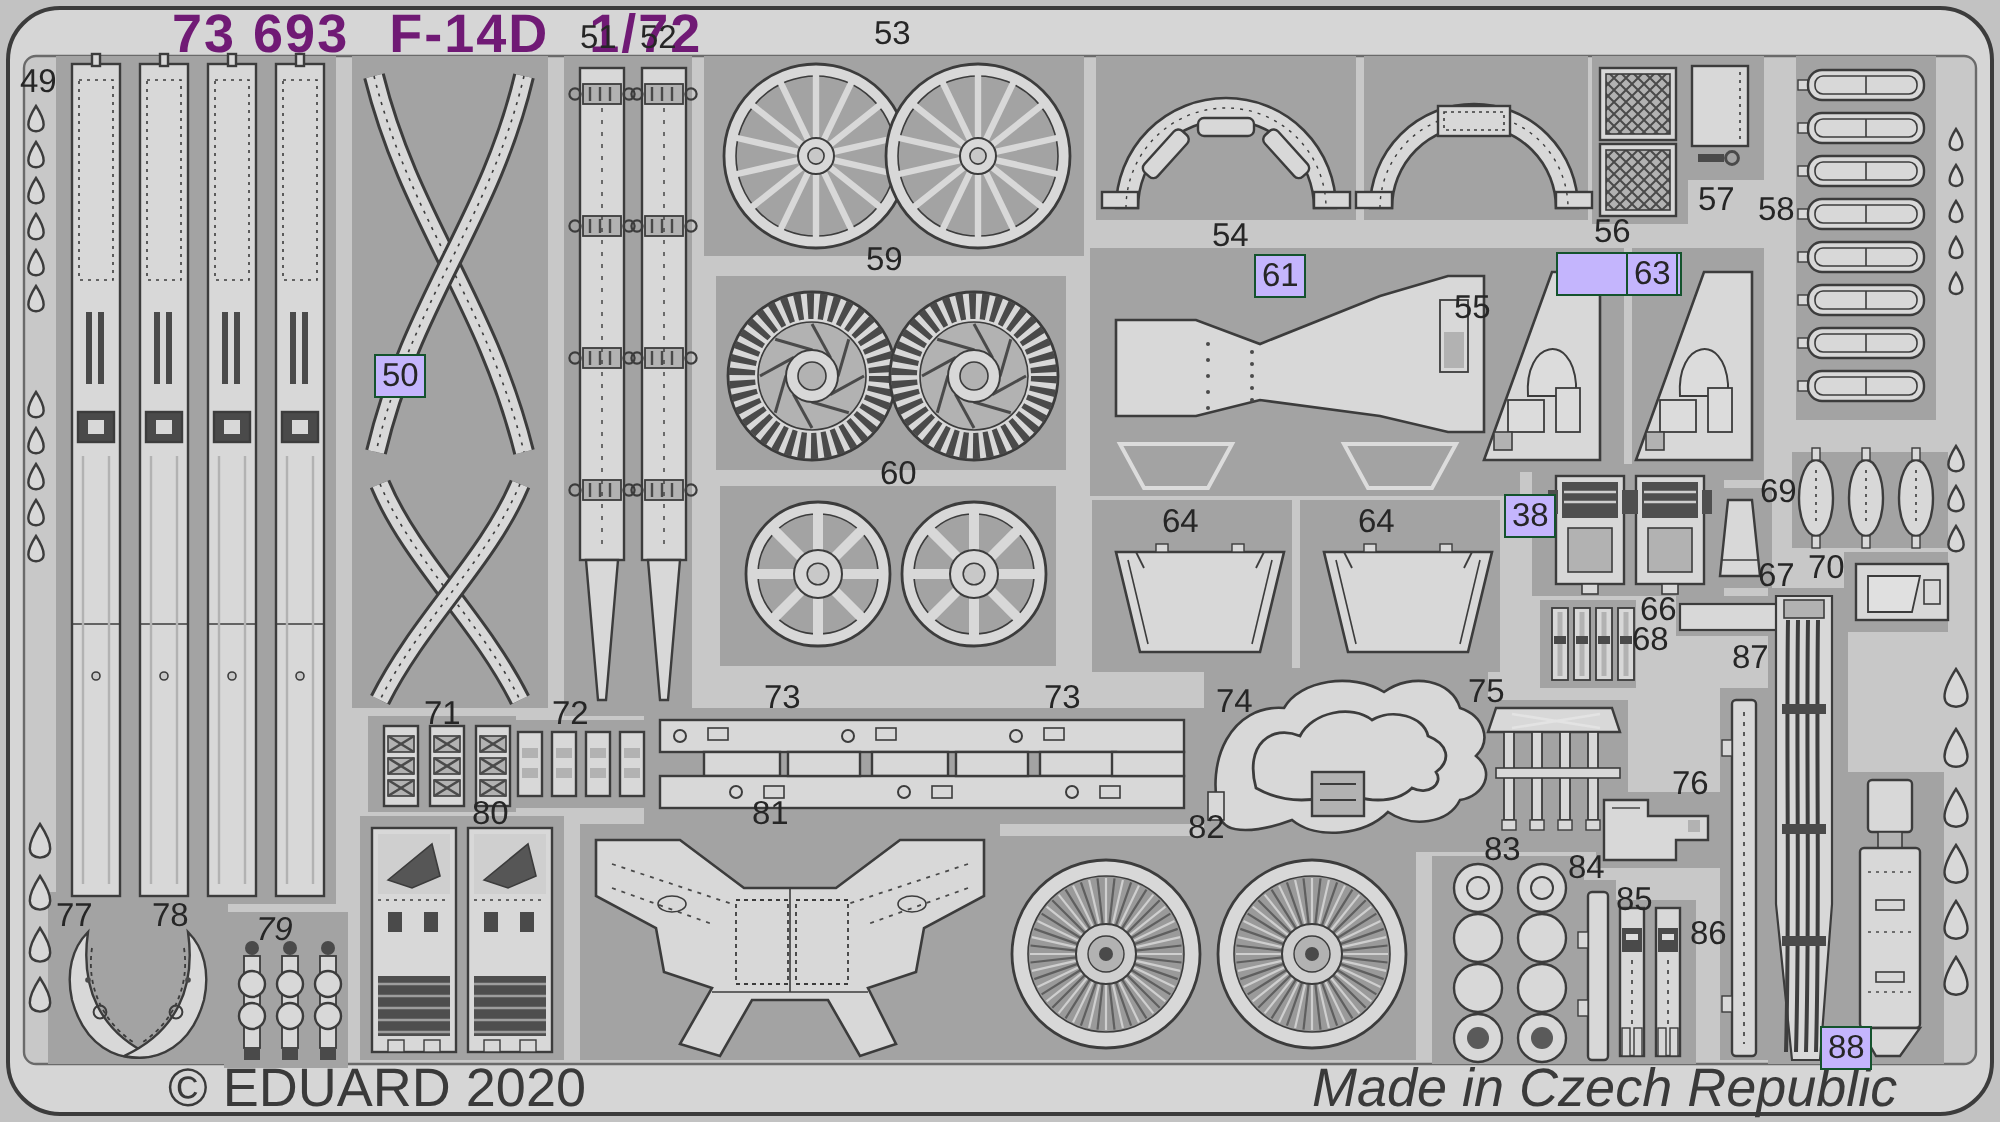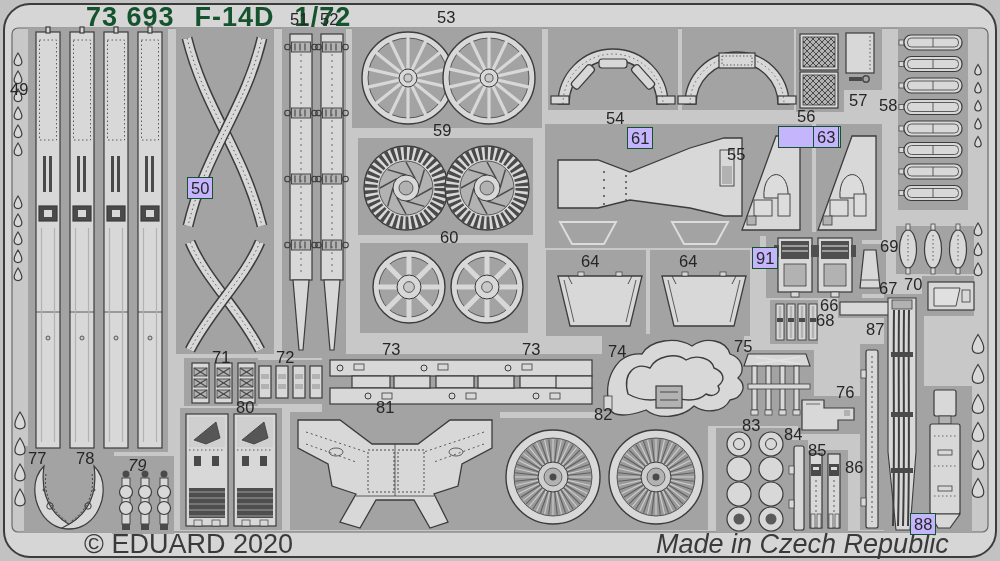--- a/index.html
+++ b/index.html
@@ -1,19 +1,19 @@
 <!DOCTYPE html>
 <html><head>
 <meta charset="utf-8">
 <style>
   html,body{margin:0;padding:0;background:#cfcfcf;}
   .stage{position:relative;width:1000px;height:561px;background:#c2c2c2;overflow:hidden;
          font-family:"Liberation Sans",sans-serif;}
   .stage svg{position:absolute;left:0;top:0;}
-  .hdr{position:absolute;left:86px;top:2px;font-weight:bold;font-size:27px;color:#14532d;
+  .hdr{position:absolute;left:86px;top:2px;font-weight:bold;font-size:27px;color:#701a75;
        letter-spacing:1px;display:flex;}
   .hdr span{margin-right:20px;}
   .brand{position:absolute;left:893px;top:6px;font-family:"DejaVu Serif",serif;font-weight:bold;
          font-size:24px;color:#161616;}
   .foot{position:absolute;top:529px;font-size:27px;color:#3a3a3a;white-space:nowrap;}
   .foot-l{left:84px;}
   .foot-r{left:656px;font-style:italic;}
   .plbl{position:absolute;font-size:16.5px;color:#262626;line-height:1;}
   .plbl.boxed{background:#c4b5fd;border:1px solid #14532d;padding:1px 3px;line-height:1.1;}
 </style>
@@ -842,38 +842,38 @@
     <span>73 693</span>
     <span>F-14D</span>
     <span>1/72</span>
   </div>
 
 
   <div class="foot foot-l">© EDUARD 2020</div>
   <div class="foot foot-r">Made in Czech Republic</div>
 
   <div id="labels-layer">
-      <div class="plbl" style="left: 10px; top: 33px; margin-top: 48px;">49</div>
+      <div class="plbl" style="left: 10px; top: 33px;">49</div>
       <div class="plbl boxed" style="left: 187px; top: 177px;">50</div>
       <div class="plbl" style="left: 290px; top: 11px;">51</div>
       <div class="plbl" style="left: 320px; top: 11px;">52</div>
       <div class="plbl" style="left: 437px; top: 9px;">53</div>
       <div class="plbl" style="left: 606px; top: 110px;">54</div>
       <div class="plbl" style="left: 727px; top: 110px; margin-top: 36px;">55</div>
       <div class="plbl" style="left: 797px; top: 108px;">56</div>
       <div class="plbl" style="left: 849px; top: 92px;">57</div>
       <div class="plbl" style="left: 879px; top: 97px;">58</div>
       <div class="plbl" style="left: 433px; top: 122px;">59</div>
       <div class="plbl" style="left: 440px; top: 229px;">60</div>
       <div class="plbl boxed" style="left: 627px; top: 127px;">61</div>
       <div class="plbl boxed" style="left: 778px; top: 126px; padding-left: 40px;">62</div>
       <div class="plbl boxed" style="left: 813px; top: 126px;">63</div>
       <div class="plbl" style="left: 581px; top: 253px;">64</div>
       <div class="plbl" style="left: 679px; top: 253px;">64</div>
-      <div class="plbl boxed" style="left: 752px; top: 247px;">91</div>
+      <div class="plbl boxed" style="left: 752px; top: 247px;">38</div>
       <div class="plbl" style="left: 820px; top: 297px;">66</div>
       <div class="plbl" style="left: 879px; top: 280px;">67</div>
       <div class="plbl" style="left: 816px; top: 312px;">68</div>
       <div class="plbl" style="left: 880px; top: 238px;">69</div>
       <div class="plbl" style="left: 904px; top: 276px;">70</div>
       <div class="plbl" style="left: 212px; top: 349px;">71</div>
       <div class="plbl" style="left: 276px; top: 349px;">72</div>
       <div class="plbl" style="left: 382px; top: 341px;">73</div>
       <div class="plbl" style="left: 522px; top: 341px;">73</div>
       <div class="plbl" style="left: 608px; top: 343px;">74</div>

